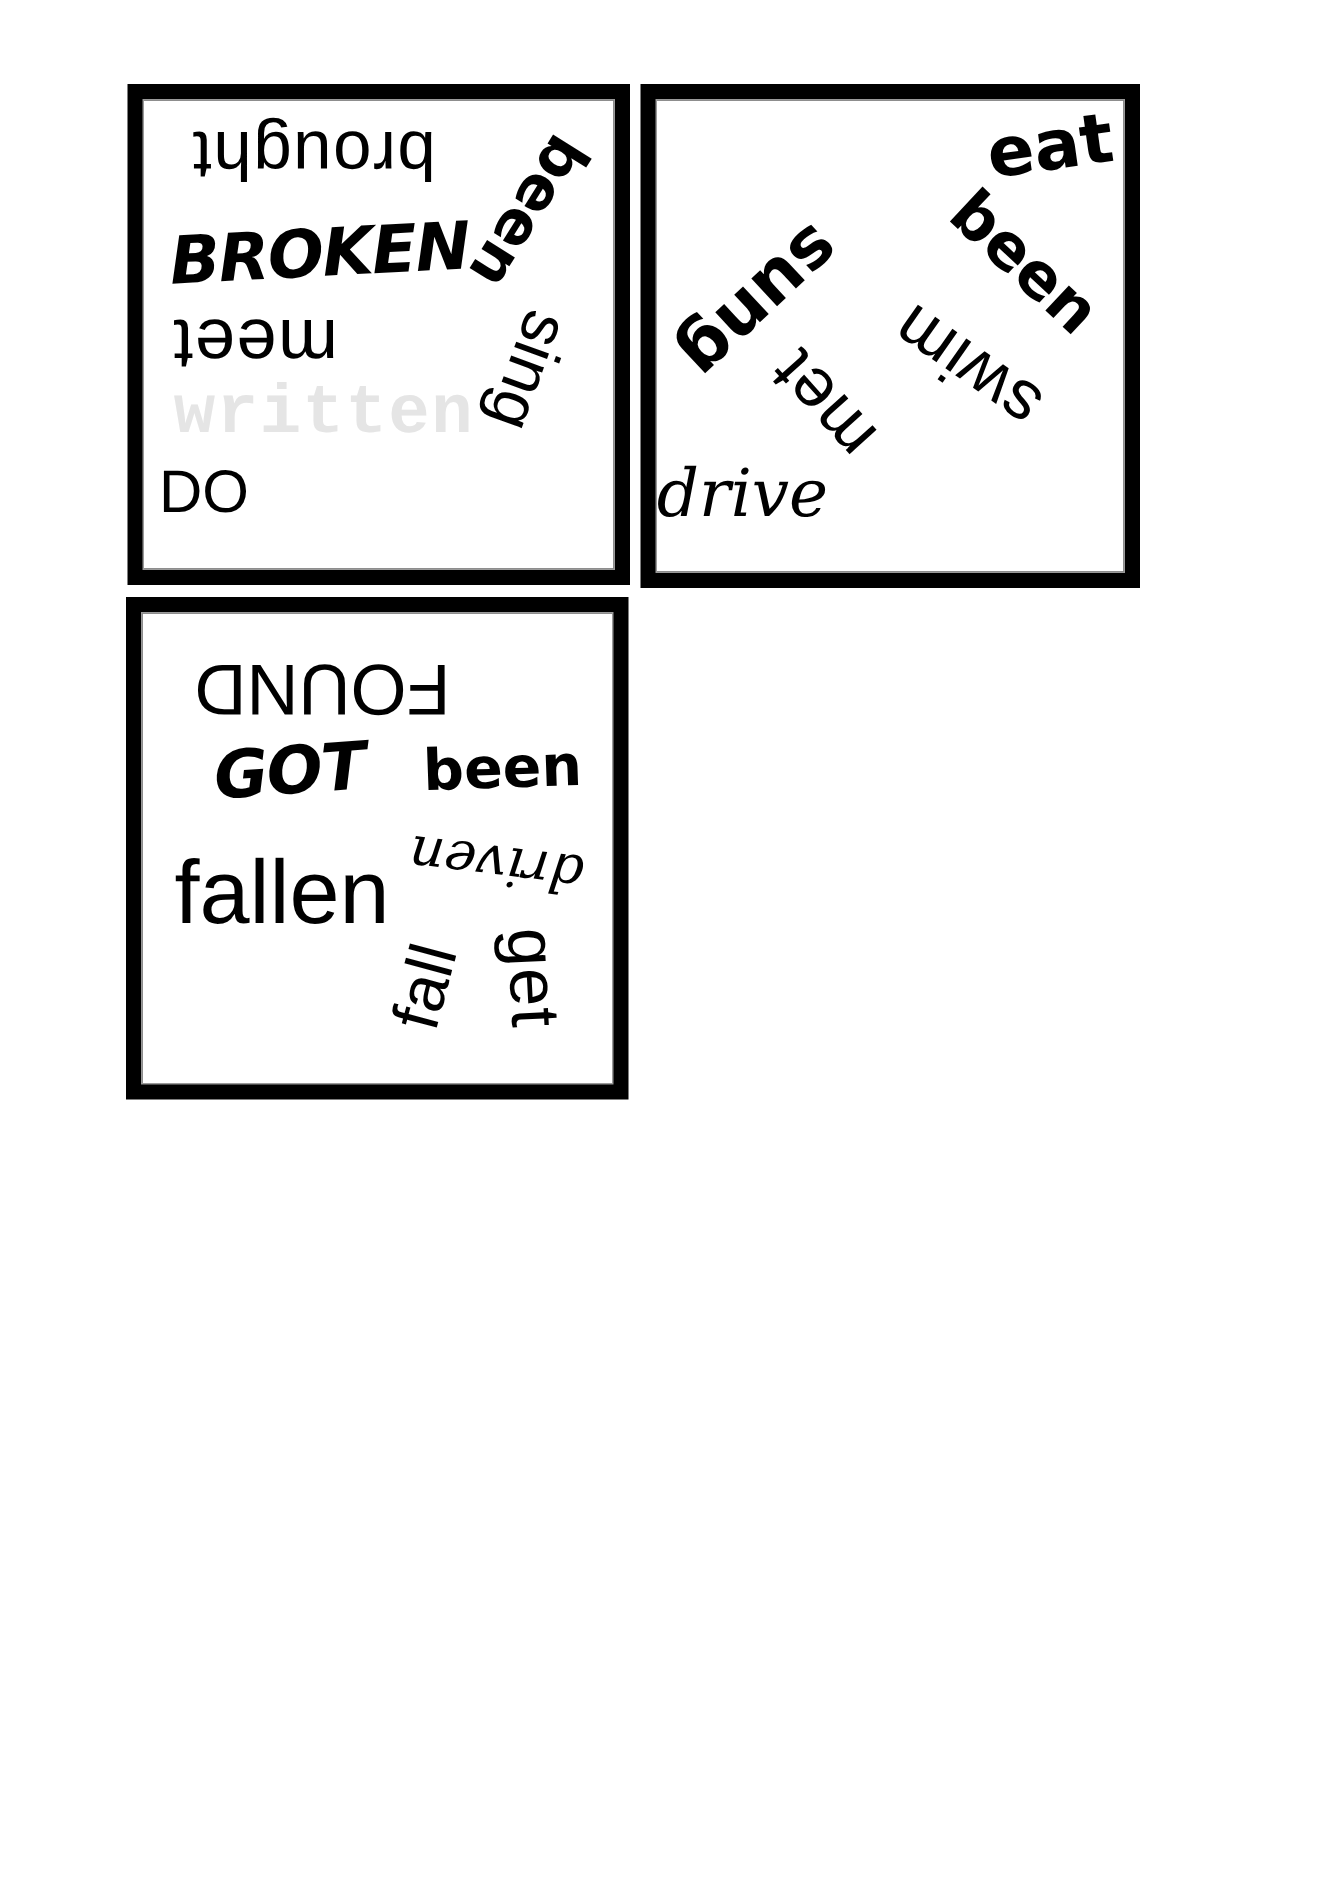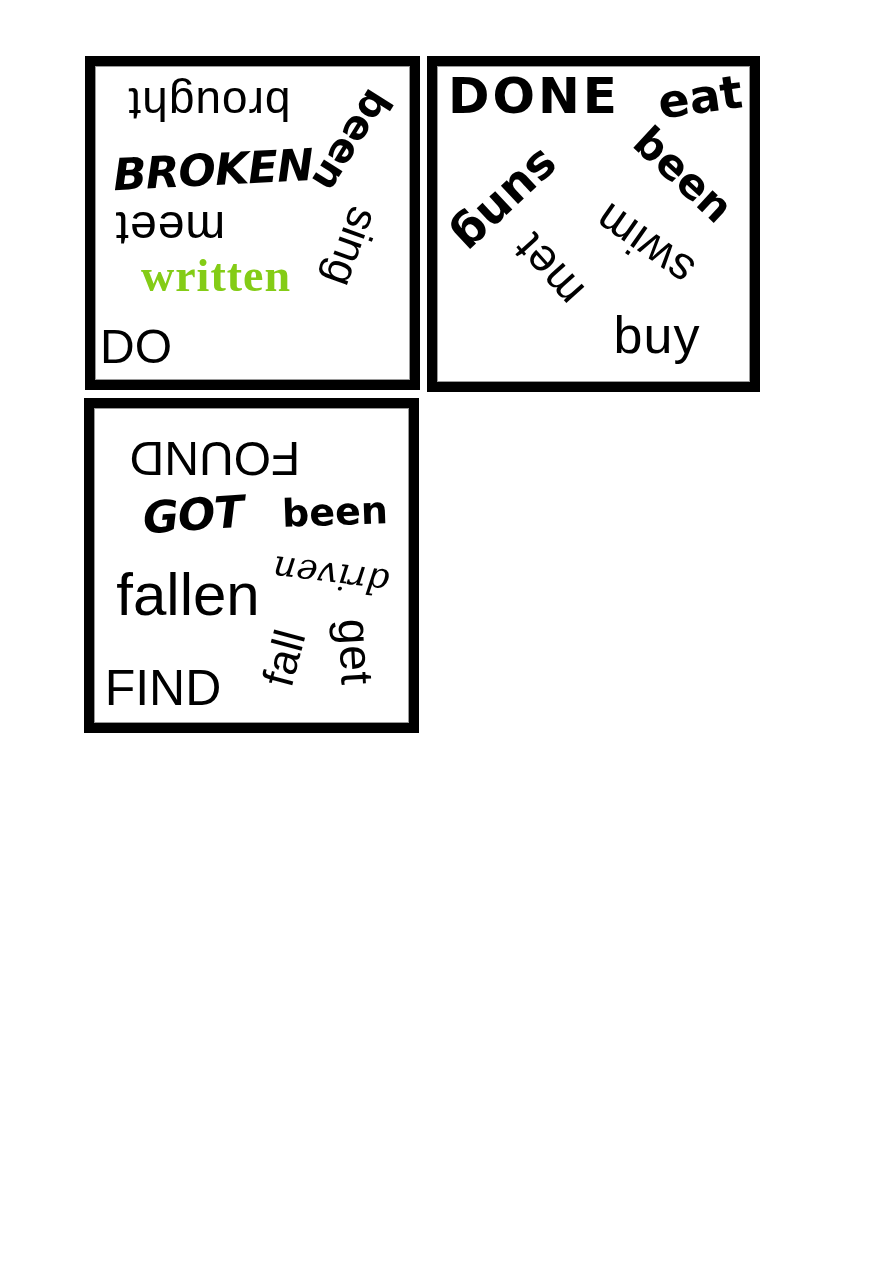--- a/index.html
+++ b/index.html
@@ -60,23 +60,23 @@
     letter-spacing: -1px;
   }
   
   .style-heavy {
     font-family: "DejaVu Sans", sans-serif;
     font-weight: 900;
     letter-spacing: 3px;
   }
   
   .style-sketch {
-    font-family: Liberation Serif, serif;
+    font-family: Liberation Mono, monospace;
     font-weight: 700;
-    color: #84cc16;
+    color: #e5e5e5;
     letter-spacing: 1px;
   }
   
   .style-script {
     font-family: "DejaVu Serif", serif;
     font-style: italic;
     font-weight: 400;
     letter-spacing: 0px;
   }
 </style>
@@ -85,36 +85,34 @@
 
 <div class="page" style="background: rgb(255, 255, 255);">
     <div class="card" style="left: 85px; top: 56px; width: 335px; height: 334px; background: rgb(0, 0, 0);">
       <div class="card-face" style="inset: 11px;"></div>
       <span class="word style-geo" style="left: 124px; top: 48px; font-size: 46px; transform: translate(-50%, -50%) rotate(180deg);">brought</span>
       <span class="word style-comic" style="left: 267px; top: 85px; font-size: 40px; transform: translate(-50%, -50%) rotate(122deg);">been</span>
       <span class="word style-comic-italic" style="left: 128px; top: 114px; font-size: 44px; transform: translate(-50%, -50%) rotate(-3deg);">BROKEN</span>
       <span class="word style-geo" style="left: 85px; top: 172px; font-size: 48px; transform: translate(-50%, -50%) rotate(180deg);">meet</span>
       <span class="word style-sketch" style="left: 131px; top: 220px; font-size: 46px; transform: translate(-50%, -50%) rotate(0deg);">written</span>
       <span class="word style-sans" style="left: 267px; top: 191px; font-size: 44px; transform: translate(-50%, -50%) rotate(110deg);">sing</span>
-      <span class="word style-sans" style="left: 51px; top: 291px; font-size: 48px; transform: translate(-50%, -50%) rotate(0deg);">DO</span>
+      <span class="word style-sans" style="left: 51px; top: 272px; font-size: 40px; transform: translate(-50%, -50%) rotate(0deg);">DO</span>
     </div>
     <div class="card" style="left: 427px; top: 56px; width: 333px; height: 336px; background: rgb(0, 0, 0);">
       <div class="card-face" style="inset: 11px;"></div>
-      <span class="word style-heavy" style="left: 107px; top: 40px; font-size: 50px; transform: translate(-50%, -50%) rotate(0deg);">DONE</span>
       <span class="word style-comic" style="left: 273px; top: 41px; font-size: 46px; transform: translate(-50%, -50%) rotate(-8deg);">eat</span>
       <span class="word style-comic" style="left: 256px; top: 119px; font-size: 42px; transform: translate(-50%, -50%) rotate(43deg);">been</span>
       <span class="word style-comic" style="left: 80px; top: 146px; font-size: 46px; transform: translate(-50%, -50%) rotate(137deg);">sung</span>
       <span class="word style-geo" style="left: 217px; top: 189px; font-size: 46px; transform: translate(-50%, -50%) rotate(215deg);">swim</span>
       <span class="word style-geo" style="left: 121px; top: 214px; font-size: 46px; transform: translate(-50%, -50%) rotate(228deg);">met</span>
-      <span class="word style-geo" style="left: 230px; top: 279px; font-size: 52px; transform: translate(-50%, -50%) rotate(0deg);">buy</span>
+      <span class="word style-script" style="left: 68px; top: 274px; font-size: 44px; transform: translate(-50%, -50%) rotate(0deg);">drive</span>
     </div>
     <div class="card" style="left: 84px; top: 398px; width: 335px; height: 335px; background: rgb(0, 0, 0);">
       <div class="card-face" style="inset: 11px;"></div>
       <span class="word style-sans" style="left: 131px; top: 60px; font-size: 48px; transform: translate(-50%, -50%) rotate(180deg);">FOUND</span>
       <span class="word style-comic-italic" style="left: 109px; top: 117px; font-size: 44px; transform: translate(-50%, -50%) rotate(-4deg);">GOT</span>
       <span class="word style-comic" style="left: 251px; top: 114px; font-size: 38px; transform: translate(-50%, -50%) rotate(-2deg);">been</span>
       <span class="word style-sans" style="left: 104px; top: 197px; font-size: 60px; transform: translate(-50%, -50%) rotate(0deg);">fallen</span>
       <span class="word style-script" style="left: 247px; top: 177px; font-size: 36px; transform: translate(-50%, -50%) rotate(187deg);">driven</span>
       <span class="word style-geo" style="left: 272px; top: 254px; font-size: 46px; transform: translate(-50%, -50%) rotate(87deg);">get</span>
       <span class="word style-sans" style="left: 200px; top: 260px; font-size: 44px; transform: translate(-50%, -50%) rotate(-75deg);">fall</span>
-      <span class="word style-sans" style="left: 79px; top: 290px; font-size: 50px; transform: translate(-50%, -50%) rotate(0deg);">FIND</span>
     </div>
   </div>
 
 </body></html>

